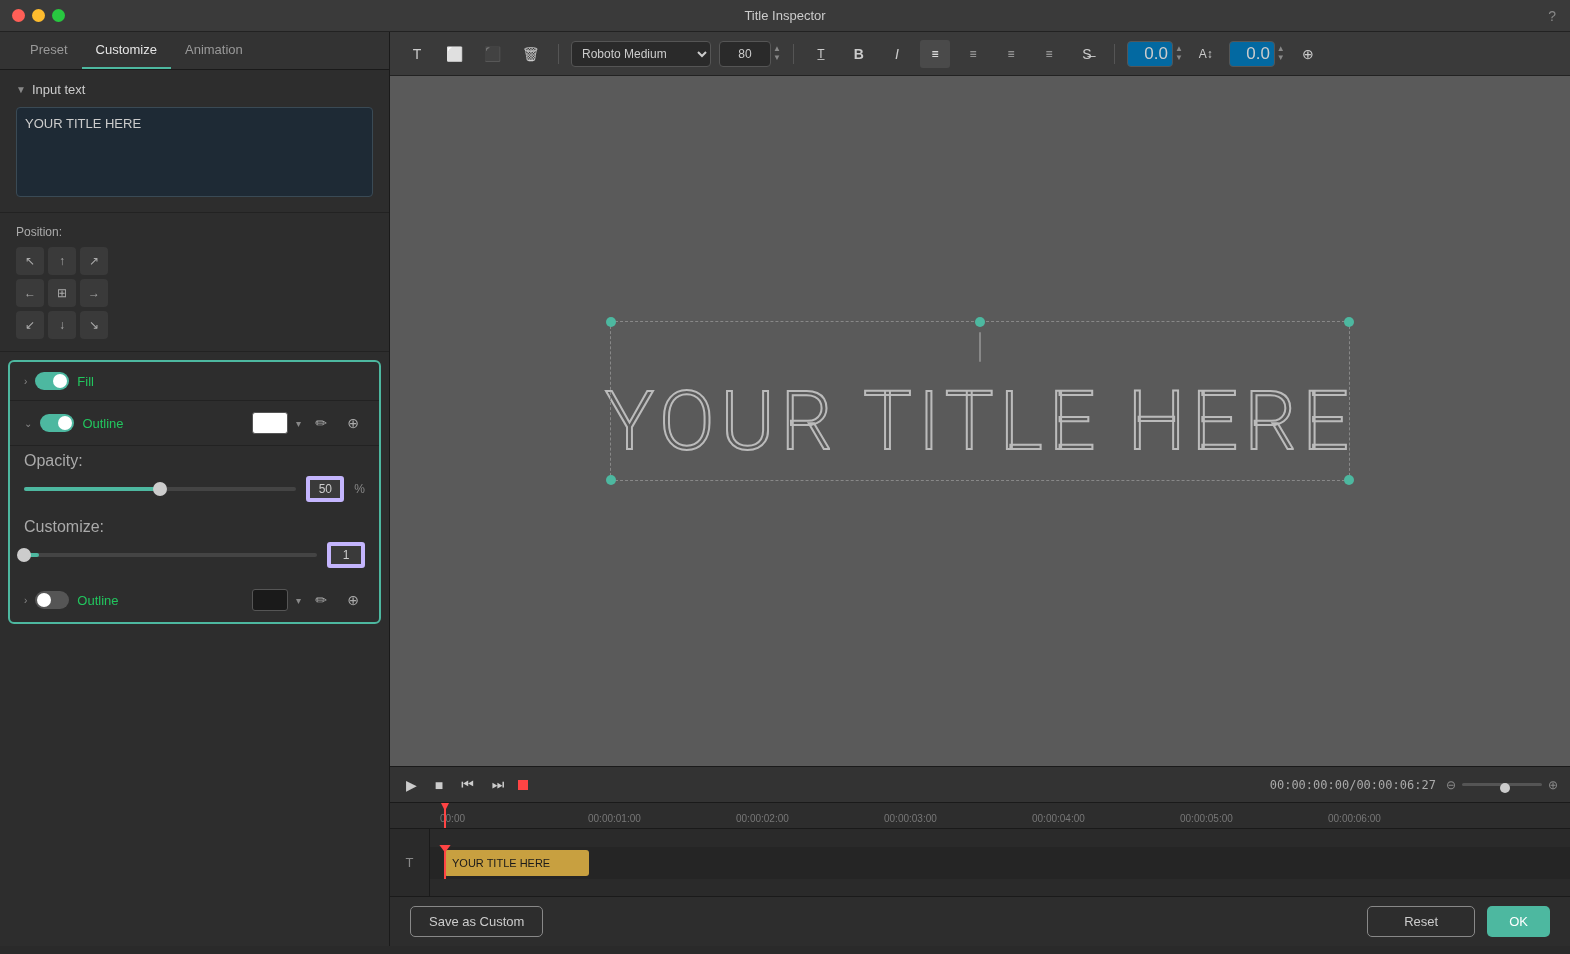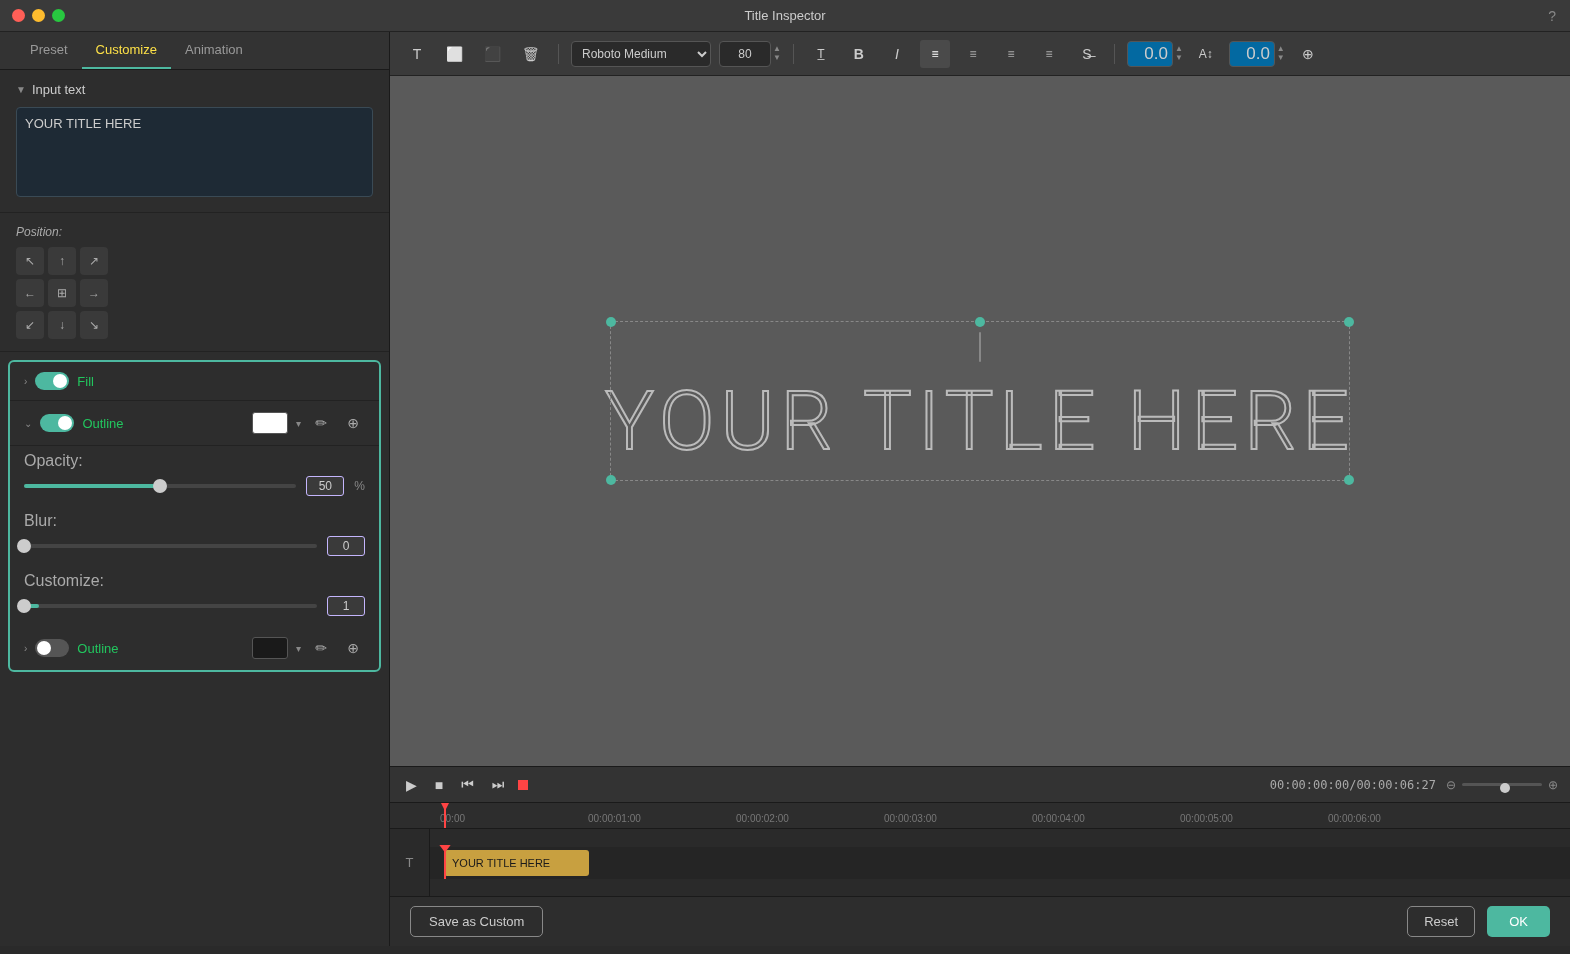--- a/index.html
+++ b/index.html
@@ -73,21 +73,21 @@
       background: #333;
     }
     .tab {
       padding: 10px 14px;
       cursor: pointer;
       color: #999;
       font-size: 13px;
       border-bottom: 2px solid transparent;
     }
     .tab.active {
-      color: #fde047;
+      color: #e5e5e5;
       border-bottom: 2px solid #4db8a0;
     }
 
     
     .section {
       padding: 12px 16px;
       border-bottom: 1px solid #222;
     }
     .section-header {
       display: flex;
@@ -114,21 +114,21 @@
       color: #ccc;
       font-size: 13px;
       padding: 8px;
       resize: none;
       height: 90px;
       font-family: inherit;
     }
 
     
     .position-section { padding: 12px 16px; border-bottom: 1px solid #222; }
-    .position-label { color: #aaa; font-size: 12px; margin-bottom: 8px; font-style: italic; }
+    .position-label { color: #aaa; font-size: 12px; margin-bottom: 8px; }
     .position-grid {
       display: grid;
       grid-template-columns: repeat(3, 28px);
       gap: 4px;
       width: 92px;
     }
     .pos-btn {
       width: 28px; height: 28px;
       background: #3a3a3a;
       border: none;
@@ -239,21 +239,21 @@
       background: #ccc;
       border-radius: 50%;
       position: absolute;
       top: 50%;
       transform: translateY(-50%);
       cursor: pointer;
     }
     .slider-value {
       width: 38px;
       background: #3a3a3a;
-      border: 1px solid #c4b5fd;
+      border: 4px solid #c4b5fd;
       border-radius: 3px;
       color: #ccc;
       font-size: 12px;
       padding: 2px 5px;
       text-align: center;
     }
     .slider-unit { color: #888; font-size: 12px; }
 
     
     .right-panel {
@@ -541,21 +541,21 @@
 
     .bottom-right {
       display: flex;
       gap: 12px;
     }
 
     .btn-reset {
       background: transparent;
       border: 1px solid #888;
       color: #ccc;
-      padding: 7px 16px;
+      padding: 7px 36px;
       border-radius: 5px;
       cursor: pointer;
       font-size: 13px;
     }
 
     .btn-ok {
       background: #4db8a0;
       border: none;
       color: white;
       padding: 7px 22px;
@@ -666,30 +666,20 @@
         <div class="slider-control">
           <div class="slider-track" style="flex:1;height:4px;background:#444;border-radius:2px;position:relative;">
             <div class="slider-fill" style="width:50%;background:#4db8a0;height:100%;border-radius:2px;"></div>
             <div class="slider-thumb" style="left:calc(50% - 7px);"></div>
           </div>
           <input class="slider-value" type="text" value="50" style="">
           <span class="slider-unit">%</span>
         </div>
       </div>
 
-      <div class="slider-row">
-        <div class="slider-label">Blur:</div>
-        <div class="slider-control">
-          <div class="slider-track" style="flex:1;height:4px;background:#444;border-radius:2px;position:relative;">
-            <div class="slider-fill" style="width:0%;background:#4db8a0;height:100%;border-radius:2px;"></div>
-            <div class="slider-thumb" style="left:-7px;"></div>
-          </div>
-          <input class="slider-value" type="text" value="0" style="">
-        </div>
-      </div>
 
       <div class="slider-row">
         <div class="slider-label">Customize:</div>
         <div class="slider-control">
           <div class="slider-track" style="flex:1;height:4px;background:#444;border-radius:2px;position:relative;">
             <div class="slider-fill" style="width:5%;background:#4db8a0;height:100%;border-radius:2px;"></div>
             <div class="slider-thumb" style="left:-7px;"></div>
           </div>
           <input class="slider-value" type="text" value="1" style="">
         </div>

